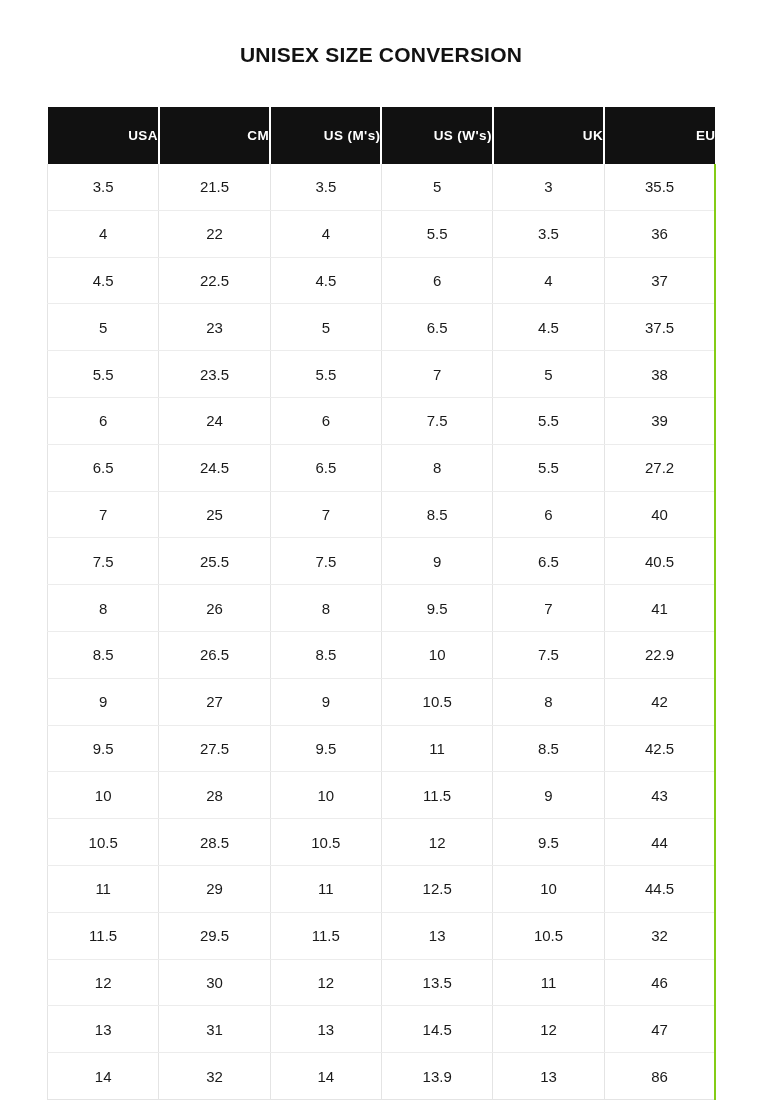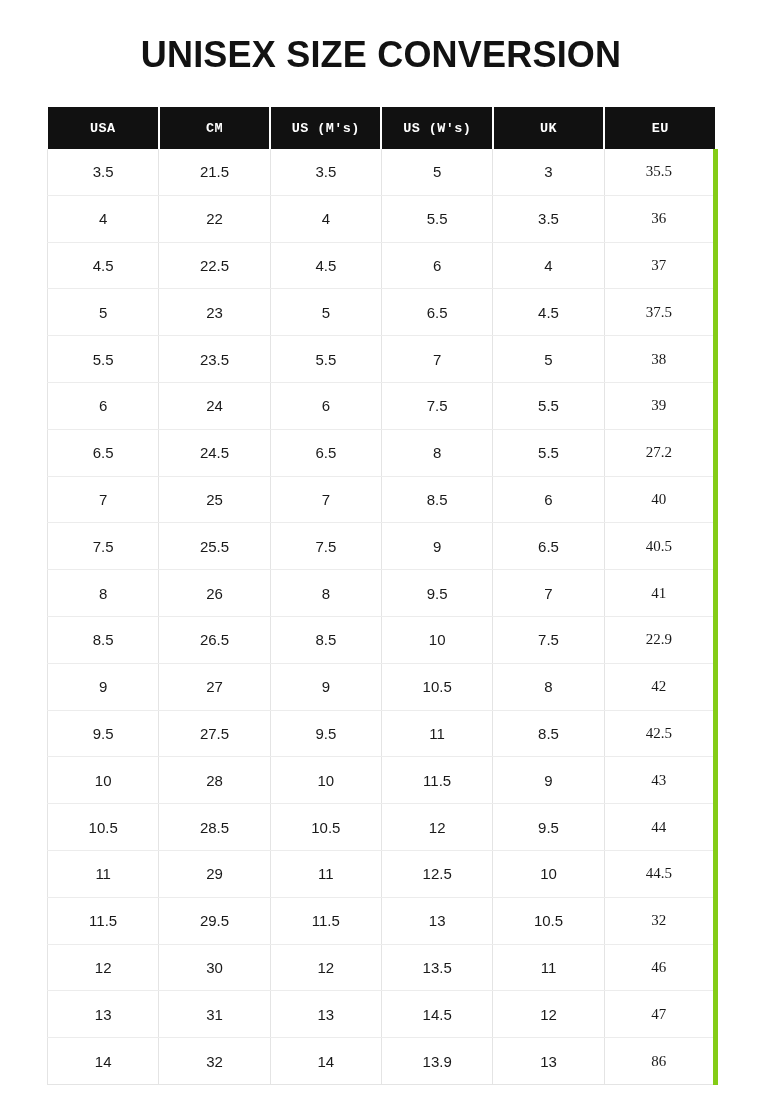--- a/index.html
+++ b/index.html
@@ -20,21 +20,21 @@
     height: 1100px;
     background: #ffffff;
     box-sizing: border-box;
   }
   .page-title {
     position: absolute;
     top: 33px;
     left: 0;
     width: 762px;
     text-align: center;
-    font-size: 36px;
+    font-size: 21px;
     font-weight: 700;
     letter-spacing: 0.2px;
     color: #121212;
     line-height: 44px;
     white-space: nowrap;
   }
   .table-wrap {
     position: absolute;
     left: 47px;
     top: 107px;
@@ -45,48 +45,47 @@
     border-collapse: collapse;
     table-layout: fixed;
   }
   table.size-table col { width: 111.333px; }
   thead th {
     background: #111111;
     color: #ffffff;
     font-size: 13.5px;
     font-weight: 700;
     letter-spacing: 0.4px;
-    height: 42px;
+    height: 57px;
     padding: 0;
-    text-align: center;
+    text-align: right;
     vertical-align: middle;
     border-right: 2px solid #ffffff;
     border-left: 0;
     border-top: 0;
     border-bottom: 0;
     white-space: nowrap;
-    font-family: Liberation Mono, monospace;
   }
   thead th:last-child { border-right: 0; }
   tbody td {
     height: 45.8px;
     padding: 0;
     text-align: center;
     vertical-align: middle;
     font-size: 15px;
     font-weight: 400;
     color: #1a1a1a;
     background: #ffffff;
     border-right: 1px solid #e4e4e4;
     border-bottom: 1px solid #ececec;
     white-space: nowrap;
   }
   tbody tr:first-child td { border-top: 0; }
   tbody td:first-child { border-left: 1px solid #e4e4e4; }
-  tbody td:last-child { border-right: 5px solid #84cc16; font-family: Liberation Serif, serif; }
+  tbody td:last-child { border-right: 2px solid #84cc16; }
   tbody tr:last-child td { border-bottom: 1px solid #e4e4e4; }
 </style>
 </head>
 <body>
 
 <div class="page">
 
   <div class="page-title">UNISEX SIZE CONVERSION</div>
 
   <div class="table-wrap">

